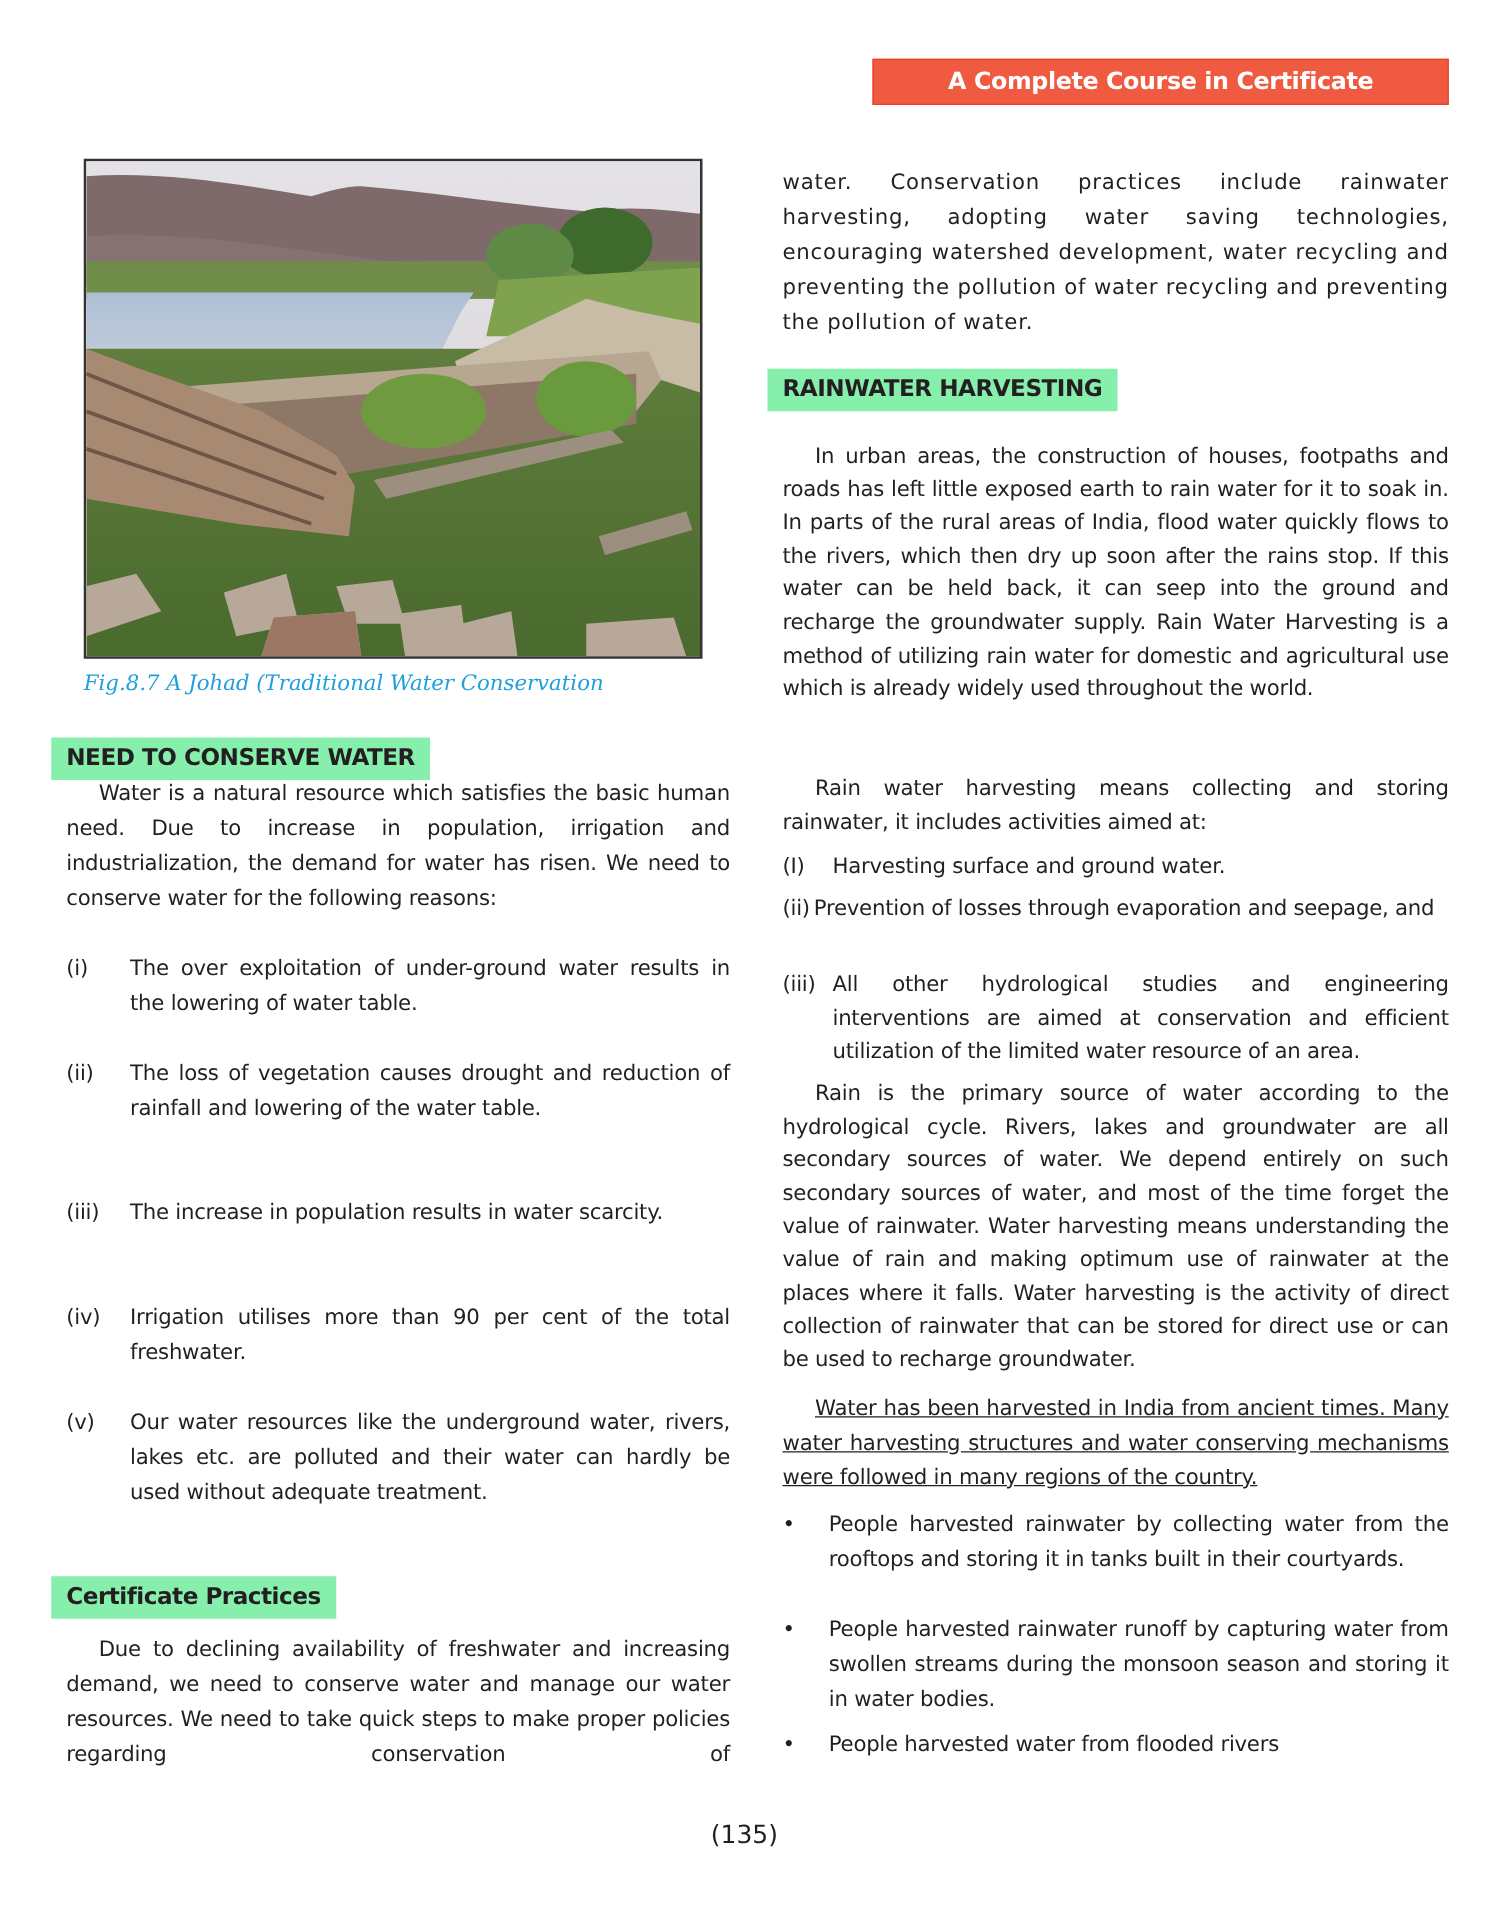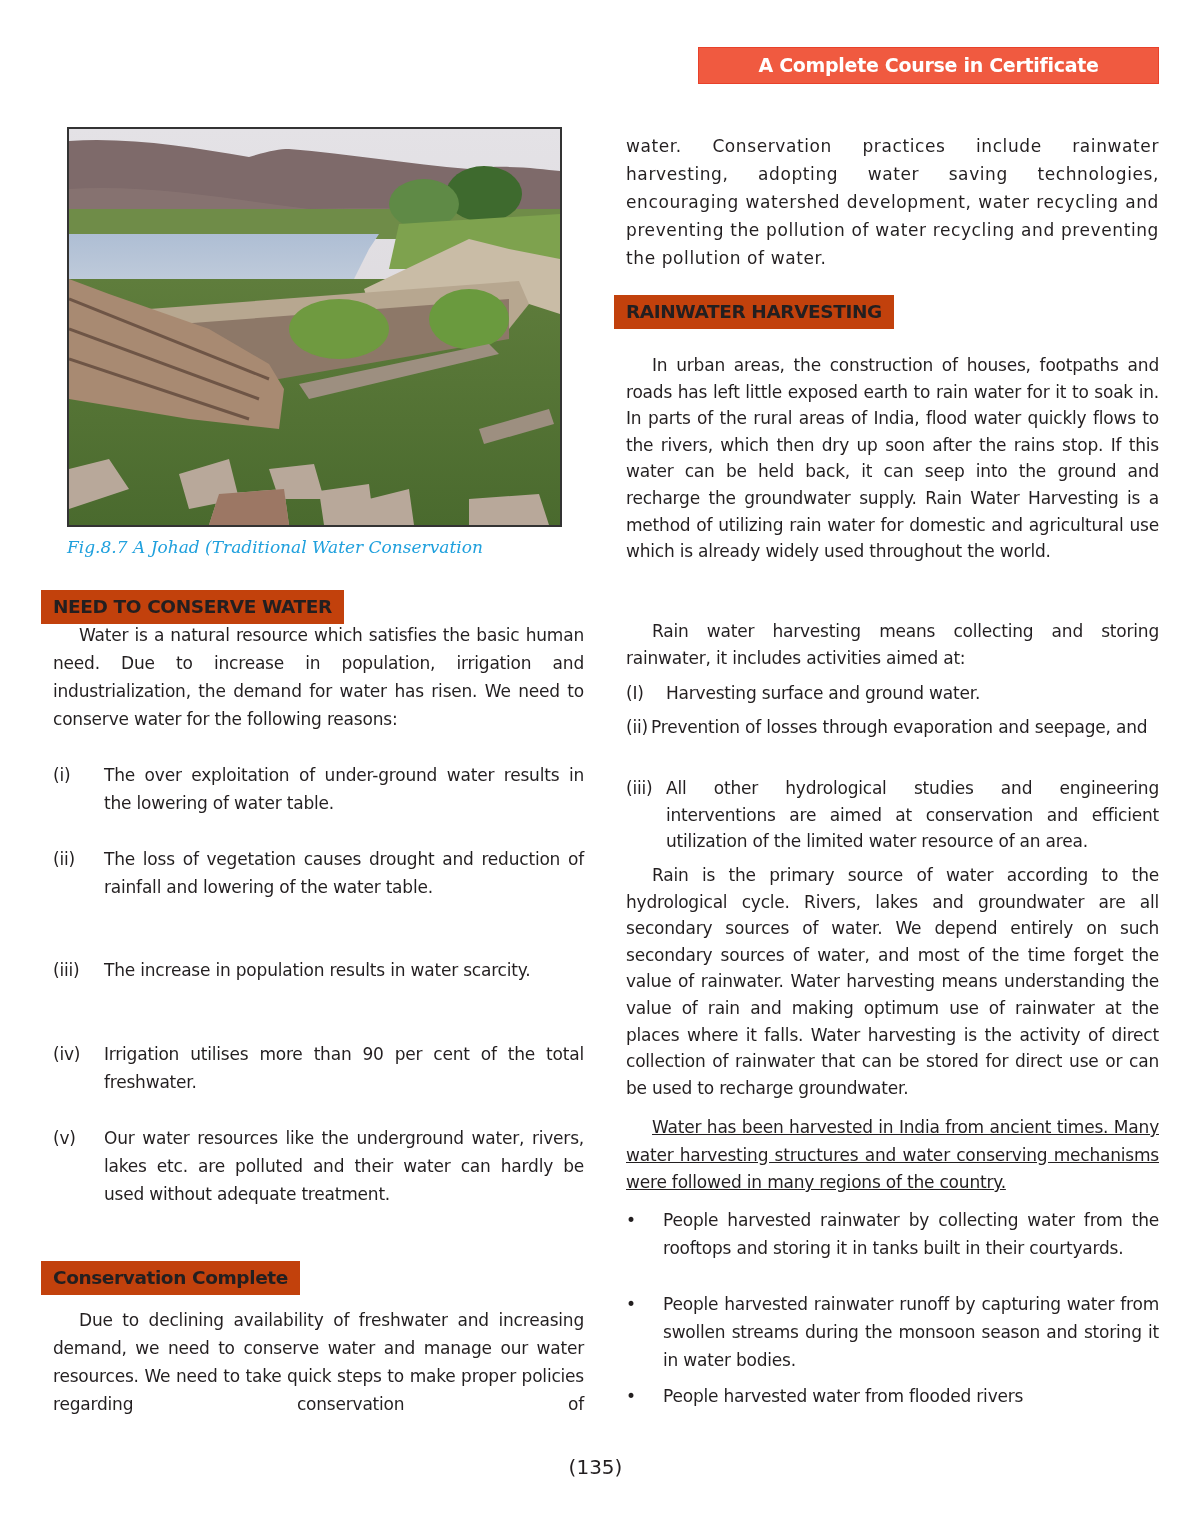--- a/index.html
+++ b/index.html
@@ -6,21 +6,21 @@
   body { width: 1191px; height: 1531px; position: relative; overflow: hidden;
          font-family: "DejaVu Sans", sans-serif; color: #231f20; }
   .header-banner { position: absolute; left: 698px; top: 47px; width: 461px; height: 37px;
          background: #f05a40; border: 1px solid #e8412a; box-sizing: border-box;
          color: #fff; font-weight: bold; font-size: 19px; line-height: 35px; text-align: center;
          font-family: "DejaVu Sans", sans-serif; letter-spacing: -0.3px; }
   .col { position: absolute; font-size: 17px; line-height: 28px; letter-spacing: -0.2px; }
   .justify { text-align: justify; text-align-last: left; }
   .justify-full { text-align: justify; text-align-last: justify; }
   .indent { text-indent: 26px; }
-  .heading { position: absolute; background: #c2410c; font-weight: bold; font-size: 18.5px;
+  .heading { position: absolute; background: #86efac; font-weight: bold; font-size: 18.5px;
          color: #231f20; padding: 0 12px; height: 34px; line-height: 34px; letter-spacing: -0.4px; }
   .para { position: absolute; margin: 0; }
   .figure { position: absolute; left: 67px; top: 127px; width: 495px; height: 400px;
          border: 2px solid #333; box-sizing: border-box; overflow: hidden; }
   .fig-caption { position: absolute; left: 67px; top: 537px; width: 495px; text-align: left;
          font-family: "DejaVu Serif", serif; font-style: italic; color: #1fa0dd; font-size: 17px; }
   .list-item { position: absolute; margin: 0; }
   .list-item .marker { position: absolute; left: 0; top: 0; }
   .list-item .body { display: block; }
   .page-number { position: absolute; left: 0; width: 1191px; top: 1430px; text-align: center;
@@ -88,21 +88,21 @@
 </div>
 <div class="list-item col" style="left:53px; top:1040px; width:531px;">
   <span class="marker">(iv)</span>
   <span class="body justify" style="margin-left:51px;">Irrigation utilises more than 90 per cent of the total freshwater.</span>
 </div>
 <div class="list-item col" style="left:53px; top:1124px; width:531px;">
   <span class="marker">(v)</span>
   <span class="body justify" style="margin-left:51px;">Our water resources like the underground water, rivers, lakes etc. are polluted and their water can hardly be used without adequate treatment.</span>
 </div>
 
-<div class="heading" style="left:41px; top:1261px;">Conservation Complete</div>
+<div class="heading" style="left:41px; top:1261px;">Certificate Practices</div>
 <p class="para col justify-full indent" style="left:53px; top:1306px; width:531px;">Due to declining availability of freshwater and increasing demand, we need to conserve water and manage our water resources. We need to take quick steps to make proper policies regarding conservation of</p>
 
 <p class="para col justify" style="left:626px; top:132px; width:533px; letter-spacing:0.6px;">water. Conservation practices include rainwater harvesting, adopting water saving technologies, encouraging watershed development, water recycling and preventing the pollution of water recycling and preventing the pollution of water.</p>
 
 <div class="heading" style="left:614px; top:295px;">RAINWATER HARVESTING</div>
 
 <p class="para col justify indent" style="left:626px; top:352px; width:533px; line-height:26.6px;">In urban areas, the construction of houses, footpaths and roads has left little exposed earth to rain water for it to soak in. In parts of the rural areas of India, flood water quickly flows to the rivers, which then dry up soon after the rains stop. If this water can be held back, it can seep into the ground and recharge the groundwater supply. Rain Water Harvesting is a method of utilizing rain water for domestic and agricultural use which is already widely used throughout the world.</p>
 <p class="para col justify indent" style="left:626px; top:618px; width:533px; line-height:26.6px;">Rain water harvesting means collecting and storing rainwater, it includes activities aimed at:</p>
 
 <div class="list-item col" style="left:626px; top:680px; width:533px; line-height:26.6px;">

